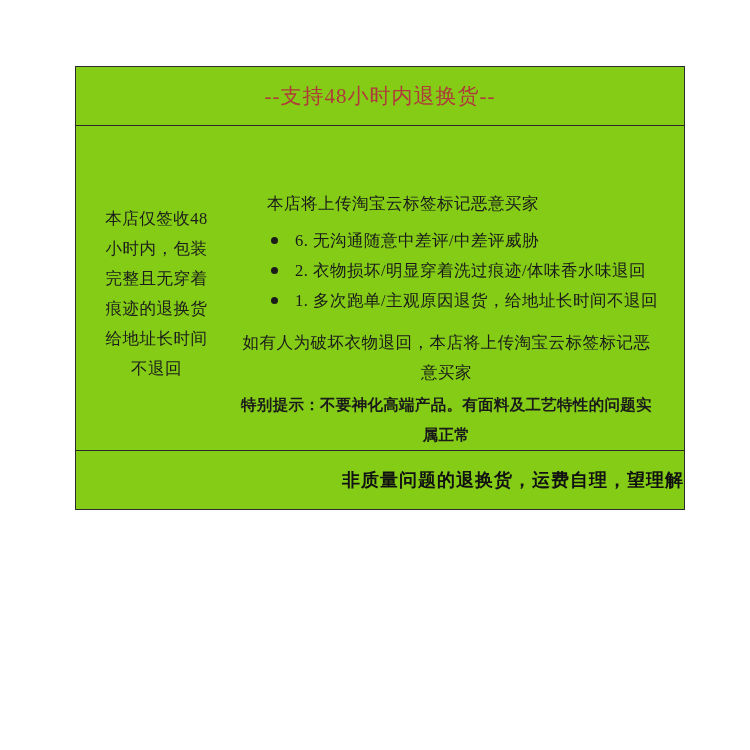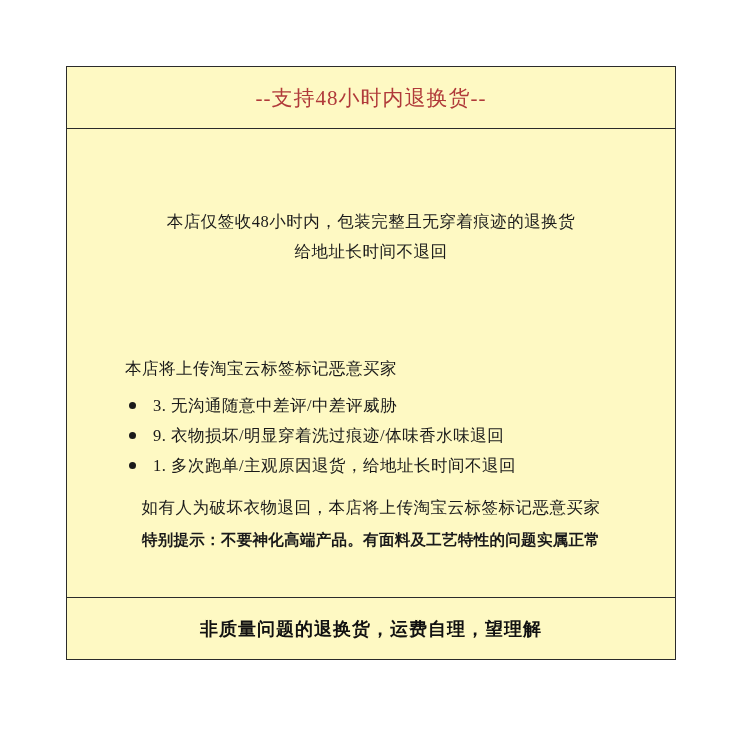--- a/index.html
+++ b/index.html
@@ -10,27 +10,27 @@
     width: 750px;
     height: 750px;
     background: #ffffff;
     font-family: "Liberation Serif", "DejaVu Serif", serif;
     color: #1a1a1a;
     overflow: hidden;
   }
 
   .page {
     position: absolute;
-    left: 66px;
+    left: 75px;
     top: 66px;
     width: 610px;
-    height: 594px;
+    height: 444px;
     border: 1px solid #2b2b2b;
     box-sizing: border-box;
-    background: #fef9c3;
+    background: #84cc16;
     display: flex;
     flex-direction: column;
   }
 
   .header {
     height: 62px;
     border-bottom: 1px solid #2b2b2b;
     display: flex;
     align-items: center;
     justify-content: center;
@@ -40,21 +40,21 @@
     color: #b03a3a;
     font-size: 21px;
     letter-spacing: 1px;
     font-weight: 500;
     font-family: "Liberation Serif", "DejaVu Serif", serif;
   }
 
   .body-area {
     flex: 1;
     display: flex;
-    flex-direction: column;
+    flex-direction: row;
     box-sizing: border-box;
     padding: 0 26px;
     gap: 24px;
   }
 
   .intro {
     margin-top: 78px;
     text-align: center;
     font-size: 16.5px;
     line-height: 30px;
@@ -114,21 +114,21 @@
     text-align: center;
     letter-spacing: 0.3px;
     font-weight: bold;
   }
 
   .footer {
     height: 62px;
     border-top: 1px solid #2b2b2b;
     display: flex;
     align-items: center;
-    justify-content: center;
+    justify-content: flex-end;
     box-sizing: border-box;
   }
   .footer-text {
     font-size: 18px;
     font-weight: bold;
     letter-spacing: 1px;
     color: #111;
   }
 </style>
 </head>
@@ -146,25 +146,25 @@
       <div>本店仅签收48小时内，包装完整且无穿着痕迹的退换货</div>
       <div class="intro-line2">给地址长时间不退回</div>
     </div>
 
     <div class="section">
       <div class="section-heading">本店将上传淘宝云标签标记恶意买家</div>
 
       <ul class="bullet-list">
         <li class="bullet-item">
           <span class="bullet-dot"></span>
-          <span>3. 无沟通随意中差评/中差评威胁</span>
+          <span>6. 无沟通随意中差评/中差评威胁</span>
         </li>
         <li class="bullet-item">
           <span class="bullet-dot"></span>
-          <span>9. 衣物损坏/明显穿着洗过痕迹/体味香水味退回</span>
+          <span>2. 衣物损坏/明显穿着洗过痕迹/体味香水味退回</span>
         </li>
         <li class="bullet-item">
           <span class="bullet-dot"></span>
           <span>1. 多次跑单/主观原因退货，给地址长时间不退回</span>
         </li>
       </ul>
 
       <div class="note">如有人为破坏衣物退回，本店将上传淘宝云标签标记恶意买家</div>
       <div class="note-2">特别提示：不要神化高端产品。有面料及工艺特性的问题实属正常</div>
     </div>

